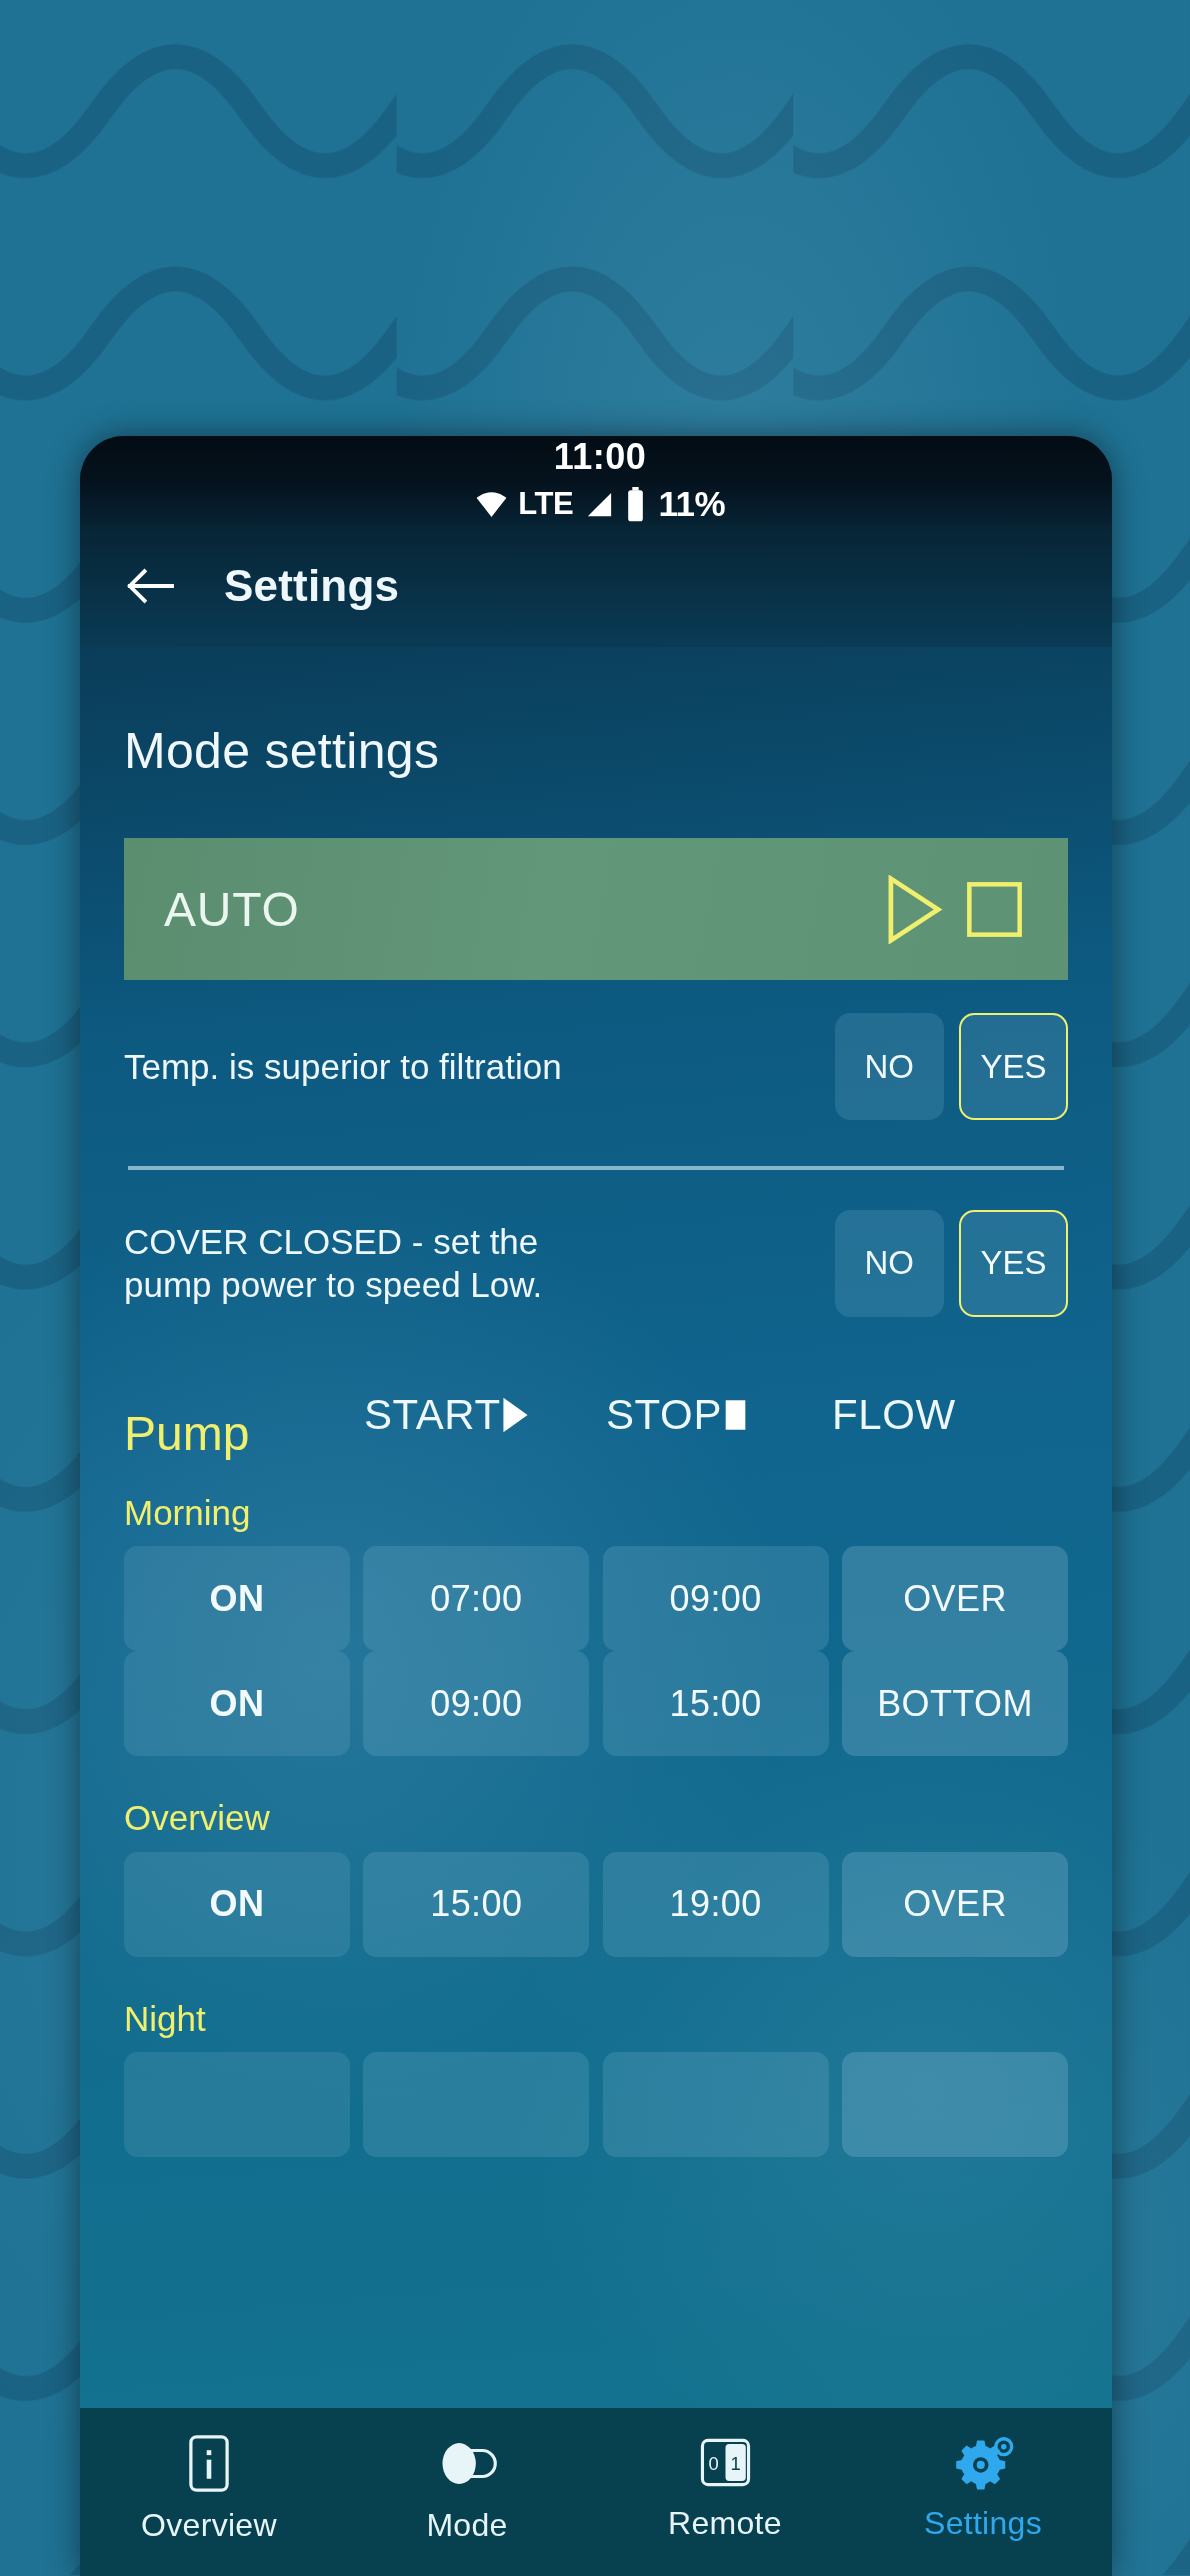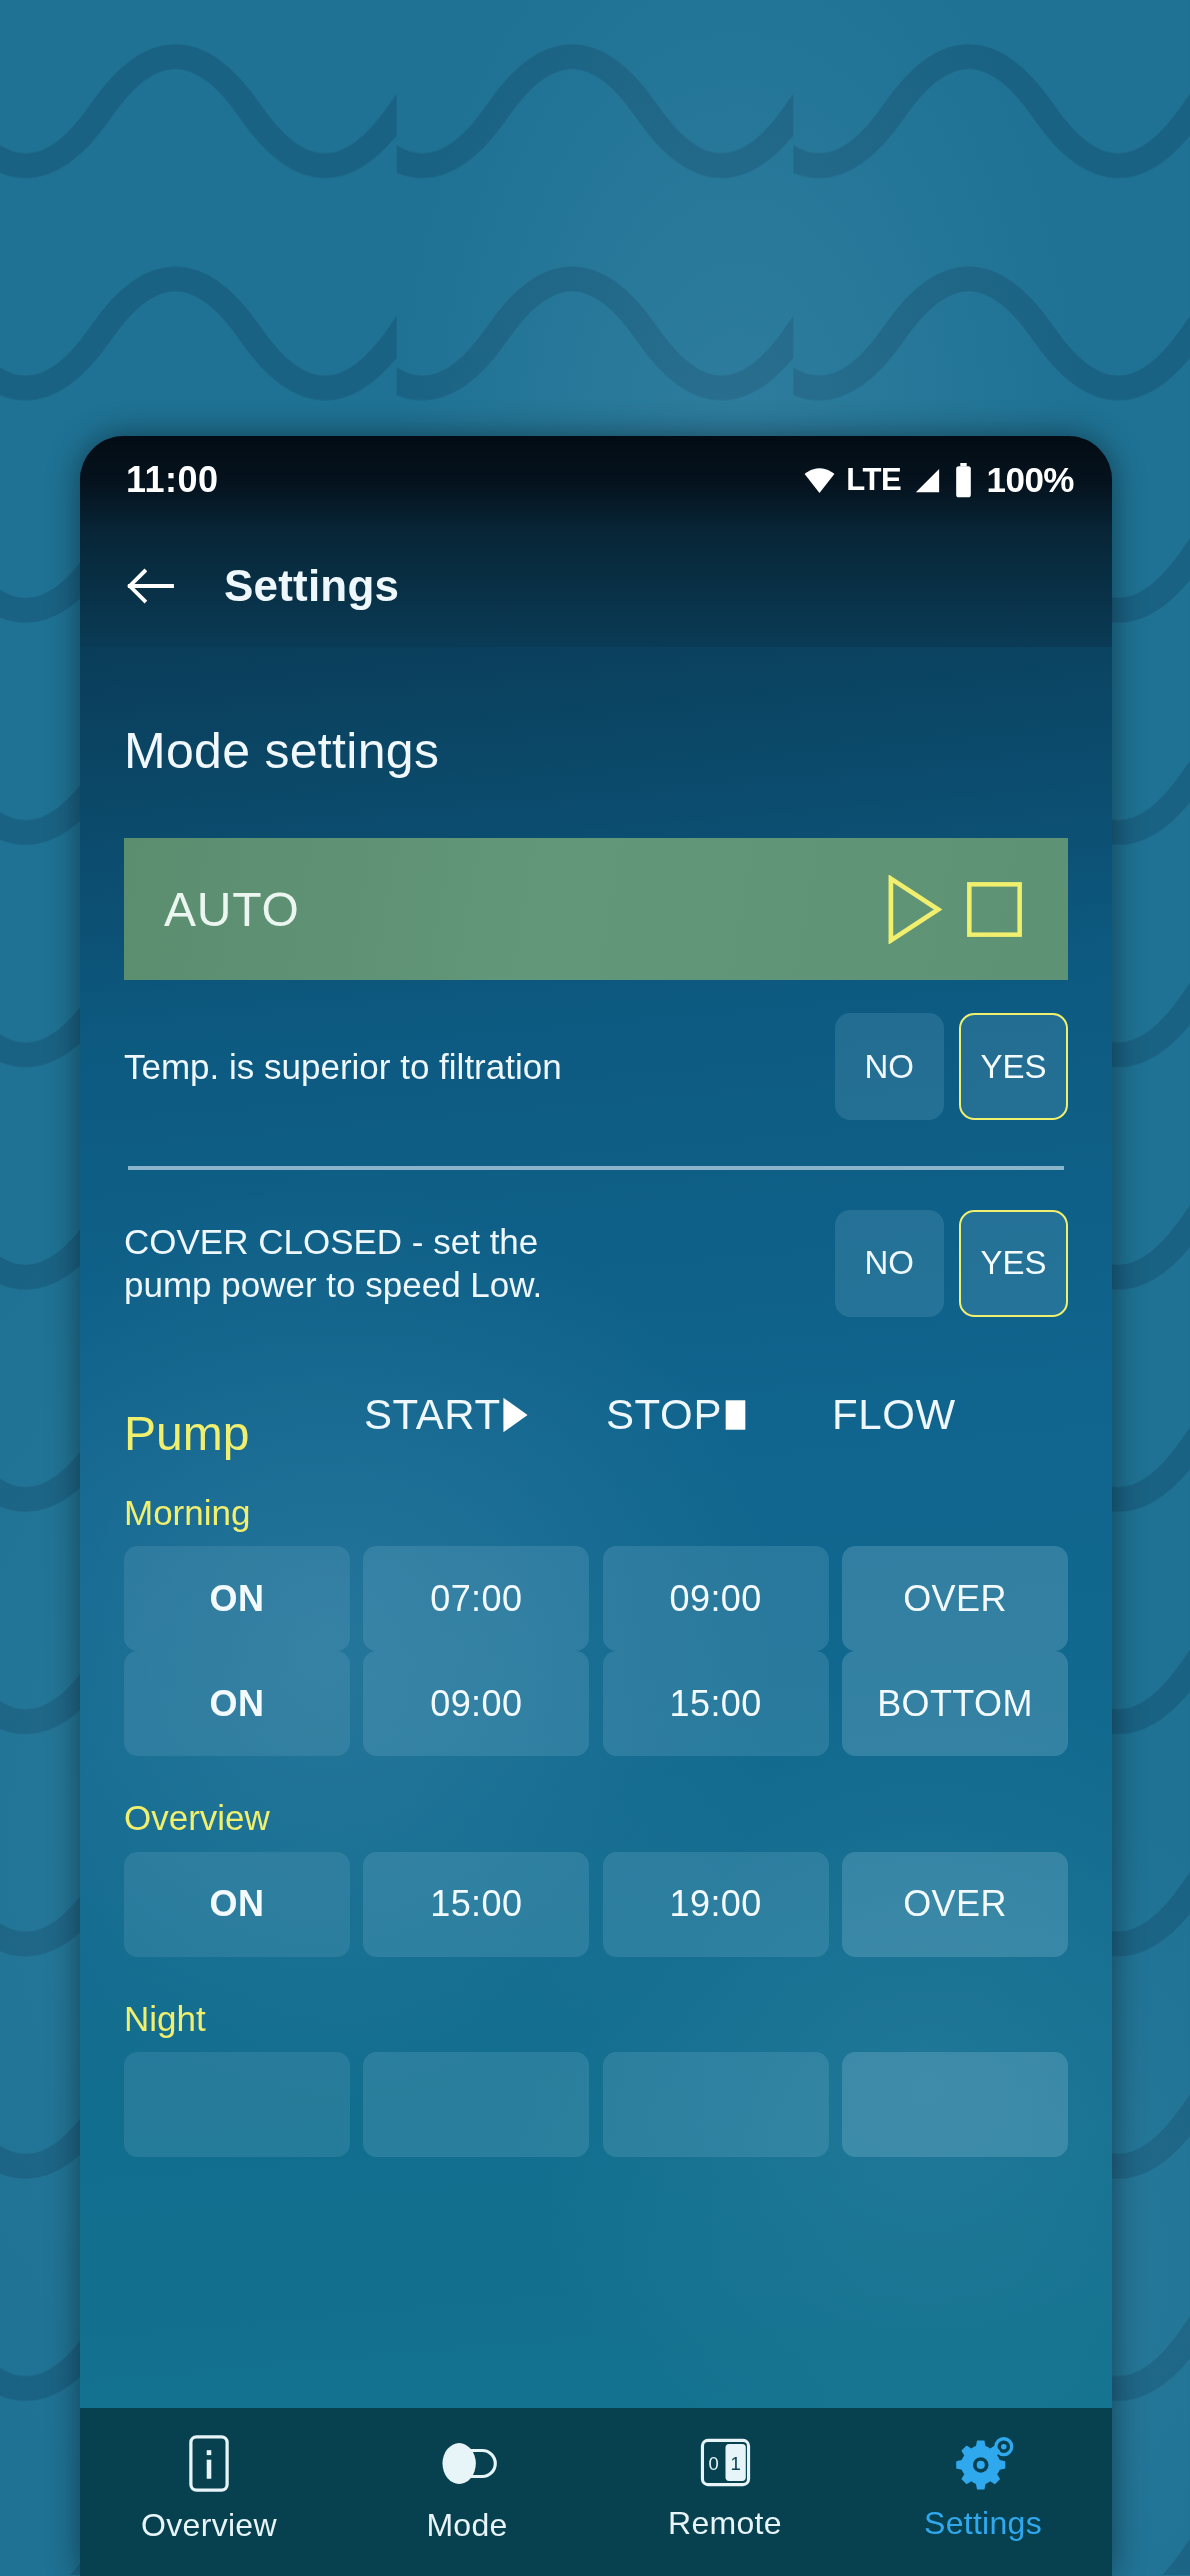--- a/index.html
+++ b/index.html
@@ -49,20 +49,21 @@
   
   #statusbar {
     position: relative;
     height: 88px;
     background: linear-gradient(180deg, #030c14 0%, #05131e 55%, #072233 100%);
     display: flex;
     align-items: center;
     justify-content: space-between;
     padding: 0 38px 0 46px;
     color: #ffffff;
+    flex-direction: column;
   }
   #statusbar .clock {
     font-size: 36px;
     font-weight: 700;
     letter-spacing: 0.5px;
   }
   #statusbar .sysicons {
     display: flex;
     align-items: center;
     gap: 10.5px;
@@ -316,21 +317,21 @@
           <svg width="31" height="31" viewBox="0 0 24 24">
               <path d="M21 3 L21 21 L3 21 Z" fill="#ffffff"></path>
             </svg>
         </span>
         <span class="ico">
           <svg width="21" height="35" viewBox="0 0 12 22">
               <rect x="4" y="0" width="4" height="2.2" fill="#ffffff"></rect>
               <rect x="1.4" y="2" width="9.2" height="19.5" rx="1.6" fill="#ffffff"></rect>
             </svg>
         </span>
-        <span class="batt-pct">100%</span>
+        <span class="batt-pct">11%</span>
       </div>
     </div>
 
     <div id="appheader">
       <span class="backbtn">
         <svg width="52" height="44" viewBox="0 0 28 24">
             <path d="M11 4 L3 12 L11 20 M3 12 L26 12" fill="none" stroke="#ffffff" stroke-width="2.1" stroke-linecap="square"></path>
           </svg>
       </span>
       <span class="title">Settings</span>

